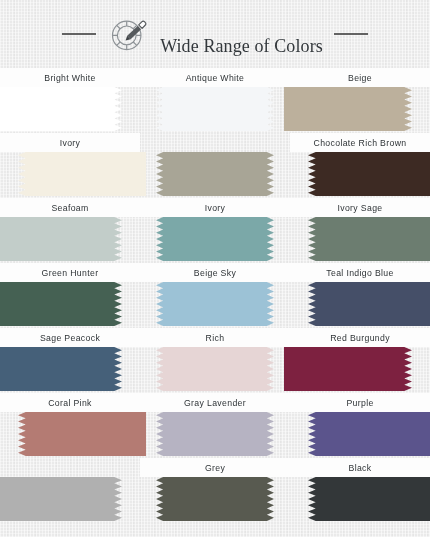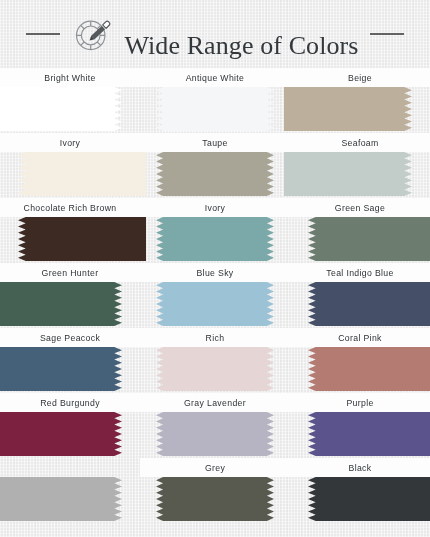--- a/index.html
+++ b/index.html
@@ -24,21 +24,21 @@
   .header{
     height:68px; display:flex; align-items:center;
     justify-content:center; gap:9px; padding:0 2px;
   }
   .rule{ flex:0 0 auto; width:34px; height:2px; background:#4a4a4a; opacity:.85; }
   .rule.r-left{ margin-right:2px; }
   .rule.r-right{ margin-left:2px; }
   .wheel{ flex:0 0 auto; width:44px; height:44px; display:block; }
   .title{
     font-family:"Liberation Serif", serif;
-    font-size:26px; line-height:1; color:#33383c;
+    font-size:18px; line-height:1; color:#33383c;
     letter-spacing:.1px; white-space:nowrap;margin-top:24px;
   }
 
   
   .grid{
     display:grid;
     grid-template-columns:140px 150px 140px;
     grid-auto-rows:65px;
     width:430px;
   }
@@ -122,82 +122,79 @@
         <div class="label-bar">
           <span class="label">Ivory</span>
         </div>
         <div class="swatch">
           <svg viewBox="0 0 100 44" preserveAspectRatio="none">
             <path d="M 6 0 L 100 0 L 100 44 L 6 44 L 0 40.857142857142854 L 6 37.714285714285715 L 0 34.57142857142857 L 6 31.428571428571427 L 0 28.285714285714285 L 6 25.142857142857142 L 0 22 L 6 18.857142857142858 L 0 15.714285714285714 L 6 12.571428571428571 L 0 9.428571428571429 L 6 6.285714285714286 L 0 3.142857142857143 L 6 0 Z" fill="#f4efe2"></path>
           </svg>
         </div>
       </div>
       <div class="cell c1">
-        <div class="label-bar">
-          <span class="label">Taupe</span>
-        </div>
         <div class="swatch">
           <svg viewBox="0 0 100 44" preserveAspectRatio="none">
             <path d="M 6 0 L 94 0 L 100 3.142857142857143 L 94 6.285714285714286 L 100 9.428571428571429 L 94 12.571428571428571 L 100 15.714285714285714 L 94 18.857142857142858 L 100 22 L 94 25.142857142857142 L 100 28.285714285714285 L 94 31.428571428571427 L 100 34.57142857142857 L 94 37.714285714285715 L 100 40.857142857142854 L 94 44 L 6 44 L 0 40.857142857142854 L 6 37.714285714285715 L 0 34.57142857142857 L 6 31.428571428571427 L 0 28.285714285714285 L 6 25.142857142857142 L 0 22 L 6 18.857142857142858 L 0 15.714285714285714 L 6 12.571428571428571 L 0 9.428571428571429 L 6 6.285714285714286 L 0 3.142857142857143 L 6 0 Z" fill="#a8a596"></path>
           </svg>
         </div>
       </div>
+      <div class="cell c2">
+        <div class="label-bar">
+          <span class="label">Chocolate Rich Brown</span>
+        </div>
+        <div class="swatch">
+          <svg viewBox="0 0 100 44" preserveAspectRatio="none">
+            <path d="M 6 0 L 100 0 L 100 44 L 6 44 L 0 40.857142857142854 L 6 37.714285714285715 L 0 34.57142857142857 L 6 31.428571428571427 L 0 28.285714285714285 L 6 25.142857142857142 L 0 22 L 6 18.857142857142858 L 0 15.714285714285714 L 6 12.571428571428571 L 0 9.428571428571429 L 6 6.285714285714286 L 0 3.142857142857143 L 6 0 Z" fill="#3d2a23"></path>
+          </svg>
+        </div>
+      </div>
       <div class="cell c0">
         <div class="label-bar">
           <span class="label">Seafoam</span>
         </div>
         <div class="swatch">
           <svg viewBox="0 0 100 44" preserveAspectRatio="none">
             <path d="M 0 0 L 94 0 L 100 3.142857142857143 L 94 6.285714285714286 L 100 9.428571428571429 L 94 12.571428571428571 L 100 15.714285714285714 L 94 18.857142857142858 L 100 22 L 94 25.142857142857142 L 100 28.285714285714285 L 94 31.428571428571427 L 100 34.57142857142857 L 94 37.714285714285715 L 100 40.857142857142854 L 94 44 L 0 44 Z" fill="#c2cdc9"></path>
           </svg>
         </div>
       </div>
-      <div class="cell c2">
-        <div class="label-bar">
-          <span class="label">Chocolate Rich Brown</span>
-        </div>
-        <div class="swatch">
-          <svg viewBox="0 0 100 44" preserveAspectRatio="none">
-            <path d="M 6 0 L 100 0 L 100 44 L 6 44 L 0 40.857142857142854 L 6 37.714285714285715 L 0 34.57142857142857 L 6 31.428571428571427 L 0 28.285714285714285 L 6 25.142857142857142 L 0 22 L 6 18.857142857142858 L 0 15.714285714285714 L 6 12.571428571428571 L 0 9.428571428571429 L 6 6.285714285714286 L 0 3.142857142857143 L 6 0 Z" fill="#3d2a23"></path>
-          </svg>
-        </div>
-      </div>
       <div class="cell c1">
         <div class="label-bar">
           <span class="label">Ivory</span>
         </div>
         <div class="swatch">
           <svg viewBox="0 0 100 44" preserveAspectRatio="none">
             <path d="M 6 0 L 94 0 L 100 3.142857142857143 L 94 6.285714285714286 L 100 9.428571428571429 L 94 12.571428571428571 L 100 15.714285714285714 L 94 18.857142857142858 L 100 22 L 94 25.142857142857142 L 100 28.285714285714285 L 94 31.428571428571427 L 100 34.57142857142857 L 94 37.714285714285715 L 100 40.857142857142854 L 94 44 L 6 44 L 0 40.857142857142854 L 6 37.714285714285715 L 0 34.57142857142857 L 6 31.428571428571427 L 0 28.285714285714285 L 6 25.142857142857142 L 0 22 L 6 18.857142857142858 L 0 15.714285714285714 L 6 12.571428571428571 L 0 9.428571428571429 L 6 6.285714285714286 L 0 3.142857142857143 L 6 0 Z" fill="#7ba8a8"></path>
           </svg>
         </div>
       </div>
       <div class="cell c2">
         <div class="label-bar">
-          <span class="label">Green Sage</span>
+          <span class="label">Ivory Sage</span>
         </div>
         <div class="swatch">
           <svg viewBox="0 0 100 44" preserveAspectRatio="none">
             <path d="M 6 0 L 100 0 L 100 44 L 6 44 L 0 40.857142857142854 L 6 37.714285714285715 L 0 34.57142857142857 L 6 31.428571428571427 L 0 28.285714285714285 L 6 25.142857142857142 L 0 22 L 6 18.857142857142858 L 0 15.714285714285714 L 6 12.571428571428571 L 0 9.428571428571429 L 6 6.285714285714286 L 0 3.142857142857143 L 6 0 Z" fill="#6c7d70"></path>
           </svg>
         </div>
       </div>
       <div class="cell c0">
         <div class="label-bar">
           <span class="label">Green Hunter</span>
         </div>
         <div class="swatch">
           <svg viewBox="0 0 100 44" preserveAspectRatio="none">
             <path d="M 0 0 L 94 0 L 100 3.142857142857143 L 94 6.285714285714286 L 100 9.428571428571429 L 94 12.571428571428571 L 100 15.714285714285714 L 94 18.857142857142858 L 100 22 L 94 25.142857142857142 L 100 28.285714285714285 L 94 31.428571428571427 L 100 34.57142857142857 L 94 37.714285714285715 L 100 40.857142857142854 L 94 44 L 0 44 Z" fill="#456153"></path>
           </svg>
         </div>
       </div>
       <div class="cell c1">
         <div class="label-bar">
-          <span class="label">Blue Sky</span>
+          <span class="label">Beige Sky</span>
         </div>
         <div class="swatch">
           <svg viewBox="0 0 100 44" preserveAspectRatio="none">
             <path d="M 6 0 L 94 0 L 100 3.142857142857143 L 94 6.285714285714286 L 100 9.428571428571429 L 94 12.571428571428571 L 100 15.714285714285714 L 94 18.857142857142858 L 100 22 L 94 25.142857142857142 L 100 28.285714285714285 L 94 31.428571428571427 L 100 34.57142857142857 L 94 37.714285714285715 L 100 40.857142857142854 L 94 44 L 6 44 L 0 40.857142857142854 L 6 37.714285714285715 L 0 34.57142857142857 L 6 31.428571428571427 L 0 28.285714285714285 L 6 25.142857142857142 L 0 22 L 6 18.857142857142858 L 0 15.714285714285714 L 6 12.571428571428571 L 0 9.428571428571429 L 6 6.285714285714286 L 0 3.142857142857143 L 6 0 Z" fill="#9cc2d6"></path>
           </svg>
         </div>
       </div>
       <div class="cell c2">
         <div class="label-bar">
           <span class="label">Teal Indigo Blue</span>
@@ -221,40 +218,40 @@
       <div class="cell c1">
         <div class="label-bar">
           <span class="label">Rich</span>
         </div>
         <div class="swatch">
           <svg viewBox="0 0 100 44" preserveAspectRatio="none">
             <path d="M 6 0 L 94 0 L 100 3.142857142857143 L 94 6.285714285714286 L 100 9.428571428571429 L 94 12.571428571428571 L 100 15.714285714285714 L 94 18.857142857142858 L 100 22 L 94 25.142857142857142 L 100 28.285714285714285 L 94 31.428571428571427 L 100 34.57142857142857 L 94 37.714285714285715 L 100 40.857142857142854 L 94 44 L 6 44 L 0 40.857142857142854 L 6 37.714285714285715 L 0 34.57142857142857 L 6 31.428571428571427 L 0 28.285714285714285 L 6 25.142857142857142 L 0 22 L 6 18.857142857142858 L 0 15.714285714285714 L 6 12.571428571428571 L 0 9.428571428571429 L 6 6.285714285714286 L 0 3.142857142857143 L 6 0 Z" fill="#e6d5d5"></path>
           </svg>
         </div>
       </div>
+      <div class="cell c0">
+        <div class="label-bar">
+          <span class="label">Red Burgundy</span>
+        </div>
+        <div class="swatch">
+          <svg viewBox="0 0 100 44" preserveAspectRatio="none">
+            <path d="M 0 0 L 94 0 L 100 3.142857142857143 L 94 6.285714285714286 L 100 9.428571428571429 L 94 12.571428571428571 L 100 15.714285714285714 L 94 18.857142857142858 L 100 22 L 94 25.142857142857142 L 100 28.285714285714285 L 94 31.428571428571427 L 100 34.57142857142857 L 94 37.714285714285715 L 100 40.857142857142854 L 94 44 L 0 44 Z" fill="#7d2140"></path>
+          </svg>
+        </div>
+      </div>
       <div class="cell c2">
         <div class="label-bar">
           <span class="label">Coral Pink</span>
         </div>
         <div class="swatch">
           <svg viewBox="0 0 100 44" preserveAspectRatio="none">
             <path d="M 6 0 L 100 0 L 100 44 L 6 44 L 0 40.857142857142854 L 6 37.714285714285715 L 0 34.57142857142857 L 6 31.428571428571427 L 0 28.285714285714285 L 6 25.142857142857142 L 0 22 L 6 18.857142857142858 L 0 15.714285714285714 L 6 12.571428571428571 L 0 9.428571428571429 L 6 6.285714285714286 L 0 3.142857142857143 L 6 0 Z" fill="#b47b73"></path>
           </svg>
         </div>
       </div>
-      <div class="cell c0">
-        <div class="label-bar">
-          <span class="label">Red Burgundy</span>
-        </div>
-        <div class="swatch">
-          <svg viewBox="0 0 100 44" preserveAspectRatio="none">
-            <path d="M 0 0 L 94 0 L 100 3.142857142857143 L 94 6.285714285714286 L 100 9.428571428571429 L 94 12.571428571428571 L 100 15.714285714285714 L 94 18.857142857142858 L 100 22 L 94 25.142857142857142 L 100 28.285714285714285 L 94 31.428571428571427 L 100 34.57142857142857 L 94 37.714285714285715 L 100 40.857142857142854 L 94 44 L 0 44 Z" fill="#7d2140"></path>
-          </svg>
-        </div>
-      </div>
       <div class="cell c1">
         <div class="label-bar">
           <span class="label">Gray Lavender</span>
         </div>
         <div class="swatch">
           <svg viewBox="0 0 100 44" preserveAspectRatio="none">
             <path d="M 6 0 L 94 0 L 100 3.142857142857143 L 94 6.285714285714286 L 100 9.428571428571429 L 94 12.571428571428571 L 100 15.714285714285714 L 94 18.857142857142858 L 100 22 L 94 25.142857142857142 L 100 28.285714285714285 L 94 31.428571428571427 L 100 34.57142857142857 L 94 37.714285714285715 L 100 40.857142857142854 L 94 44 L 6 44 L 0 40.857142857142854 L 6 37.714285714285715 L 0 34.57142857142857 L 6 31.428571428571427 L 0 28.285714285714285 L 6 25.142857142857142 L 0 22 L 6 18.857142857142858 L 0 15.714285714285714 L 6 12.571428571428571 L 0 9.428571428571429 L 6 6.285714285714286 L 0 3.142857142857143 L 6 0 Z" fill="#b6b3c2"></path>
           </svg>
         </div>
       </div>

